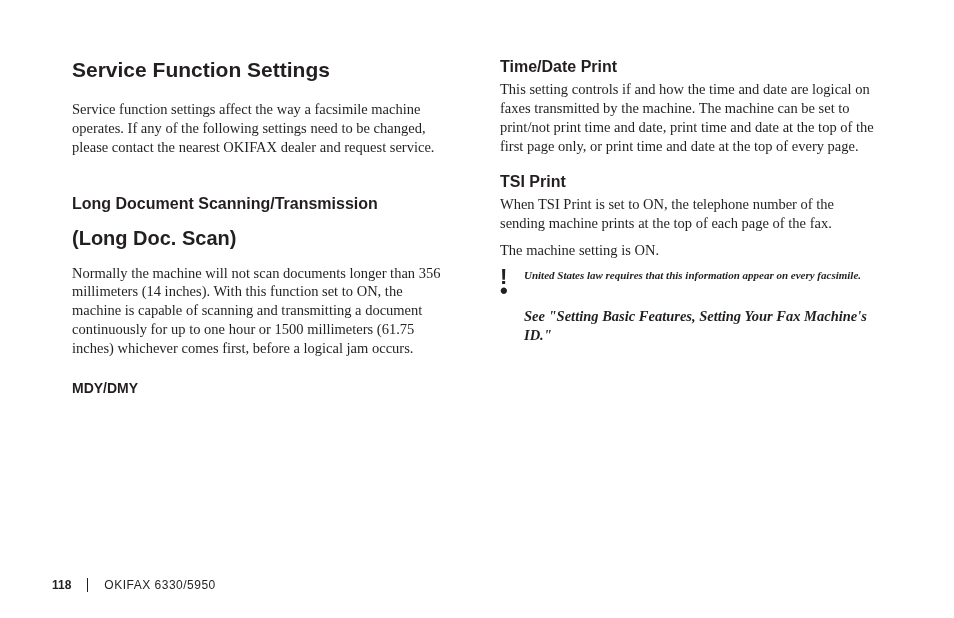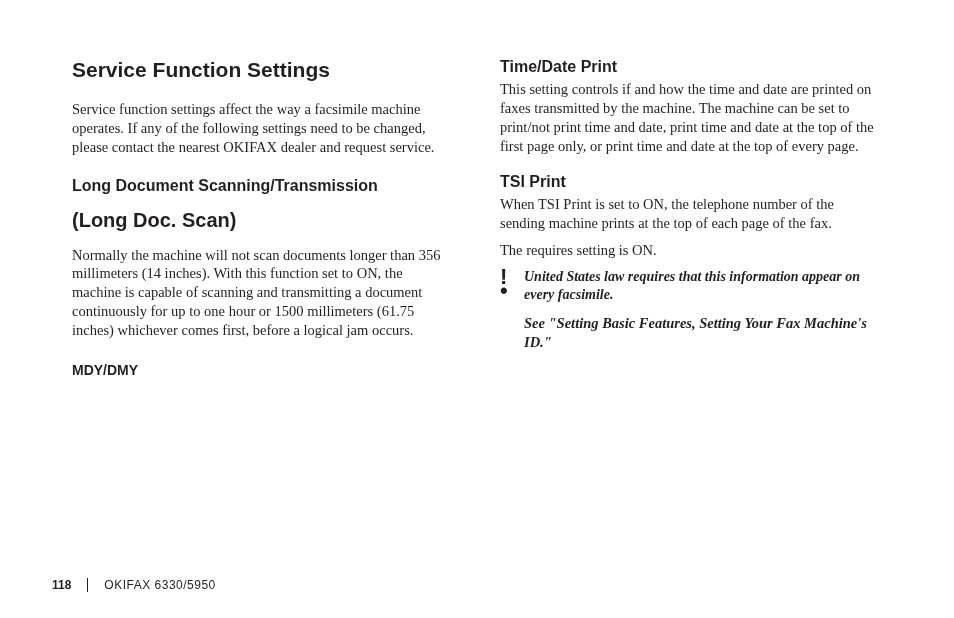--- a/index.html
+++ b/index.html
@@ -27,21 +27,21 @@
     .main-title {
       font-family: Arial, Helvetica, sans-serif;
       font-weight: bold;
       font-size: 21px;
       margin-bottom: 18px;
       color: #231f20;
     }
     .intro-para {
       font-size: 14.5px;
       line-height: 1.3;
-      margin-bottom: 20px;
+      margin-bottom: 38px;
       color: #231f20;
     }
     .section-heading {
       font-family: Arial, Helvetica, sans-serif;
       font-weight: bold;
       font-size: 16px;
       color: #231f20;
       margin-bottom: 4px;
     }
     .sub-heading {
@@ -83,21 +83,21 @@
       font-size: 22px;
       font-weight: bold;
       line-height: 0.62;
       color: #231f20;
       min-width: 14px;
       padding-top: 2px;
     }
     .note-text {
       font-style: italic;
       font-weight: bold;
-      font-size: 14px;
+      font-size: 11px;
       line-height: 1.3;
       color: #231f20;
     }
     .see-text {
       font-style: italic;
       font-weight: bold;
       font-size: 14.5px;
       line-height: 1.3;
       color: #231f20;
       margin-left: 24px;
@@ -136,25 +136,25 @@
 
     <div class="section-heading">Long Document Scanning/Transmission</div>
     <div class="sub-heading">(Long Doc. Scan)</div>
     <p class="body-para">Normally the machine will not scan documents longer than 356 millimeters (14 inches).  With this function set to ON, the machine is capable of scanning and transmitting a document continuously for up to one hour or 1500 millimeters (61.75 inches) whichever comes first, before a logical jam occurs.</p>
 
     <div class="mdy-heading">MDY/DMY</div>
   </div>
 
   <div class="column">
     <div class="section-heading">Time/Date Print</div>
-    <p class="body-para">This setting controls if and how the time and date are printed on faxes transmitted by the machine.  The machine can be set to print/not print time and date, print time and date at the top of the first page only, or print time and date at the top of every page.</p>
+    <p class="body-para">This setting controls if and how the time and date are logical on faxes transmitted by the machine.  The machine can be set to print/not print time and date, print time and date at the top of the first page only, or print time and date at the top of every page.</p>
 
     <div class="section-heading" style="margin-top:18px;">TSI Print</div>
     <p class="body-para-small-gap">When TSI Print is set to ON, the telephone number of the sending machine prints at the top of each page of the fax.</p>
-    <p class="body-para-small-gap">The requires setting is ON.</p>
+    <p class="body-para-small-gap">The machine setting is ON.</p>
 
     <div class="note-block">
       <div class="note-mark">
         <div>!</div>
         <div>•</div>
       </div>
       <div class="note-text">United States law requires that this information appear on every facsimile.</div>
     </div>
 
     <div class="see-text">See "Setting Basic Features, Setting Your Fax Machine's ID."</div>

